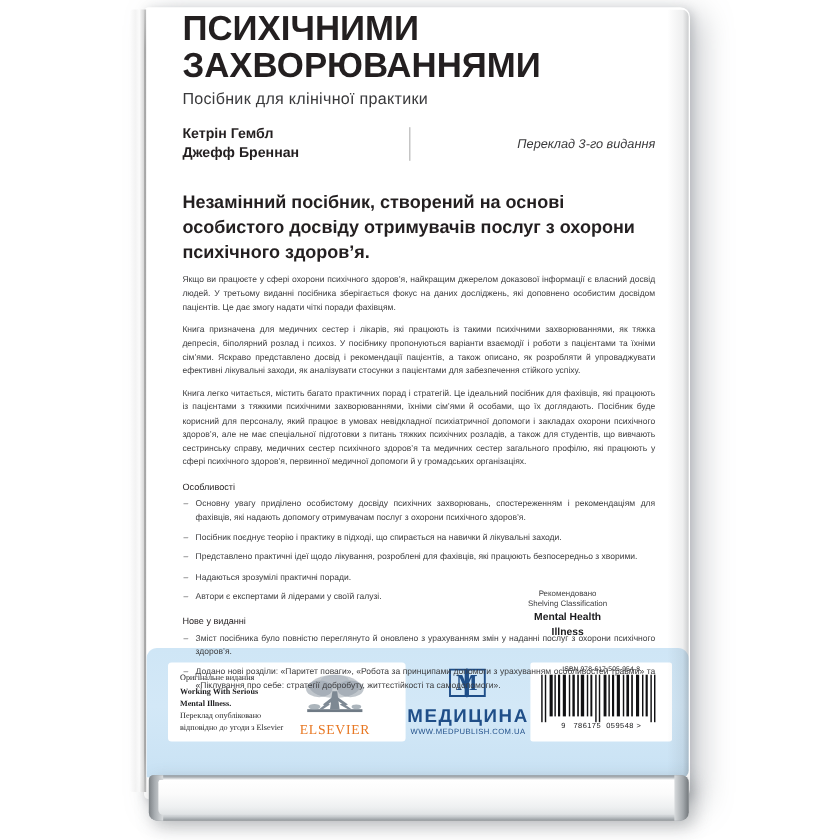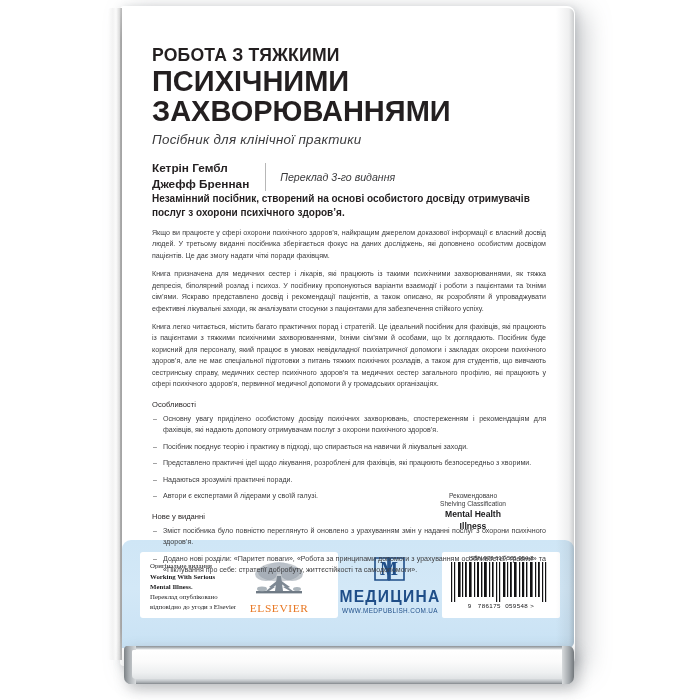--- a/index.html
+++ b/index.html
@@ -148,30 +148,30 @@
     margin: 1px 0 0 0;
     font-size: 29px;
     font-weight: bold;
     letter-spacing: 0.0px;
     color: #231f20;
     line-height: 1.06;
   }
   .subtitle {
     margin: 5px 0 0 0;
     font-size: 13.4px;
-    font-style: italic;
     color: #3a3a3c;
     letter-spacing: 0.25px;
   }
 
   
   .authors-row {
     margin-top: 14px;
     display: flex;
     align-items: center;
+    justify-content: space-between;
   }
   .authors {
     font-size: 11.8px;
     font-weight: bold;
     color: #231f20;
     line-height: 1.32;
     white-space: nowrap;
   }
   .authors-divider {
     width: 1px;
@@ -181,21 +181,22 @@
   }
   .edition-note {
     font-size: 10.6px;
     font-style: italic;
     color: #3a3a3c;
     white-space: nowrap;
   }
 
   
   .blurb-head {
-    font-size: 10px;
+    margin-top: 22px;
+    font-size: 15px;
     font-weight: bold;
     color: #231f20;
     line-height: 1.42;
   }
   p.body {
     margin: 7px 0 0 0;
     font-size: 7.1px;
     line-height: 1.62;
     color: #3c3c3e;
     text-align: justify;
@@ -439,21 +440,20 @@
               &nbsp;<span>059548</span>
               <span>&gt;</span>
             </div>
           </div>
 
         </div>
       </div>
 
       <div class="pad">
 
-        <div class="title-line1">РОБОТА З ТЯЖКИМИ</div>
         <div class="title-line2">ПСИХІЧНИМИ ЗАХВОРЮВАННЯМИ</div>
         <div class="subtitle">Посібник для клінічної практики</div>
 
         <div class="authors-row">
           <div class="authors">
             <div>Кетрін Гембл</div>
             <div>Джефф Бреннан</div>
           </div>
           <div class="authors-divider"></div>
           <div class="edition-note">Переклад 3-го видання</div>

